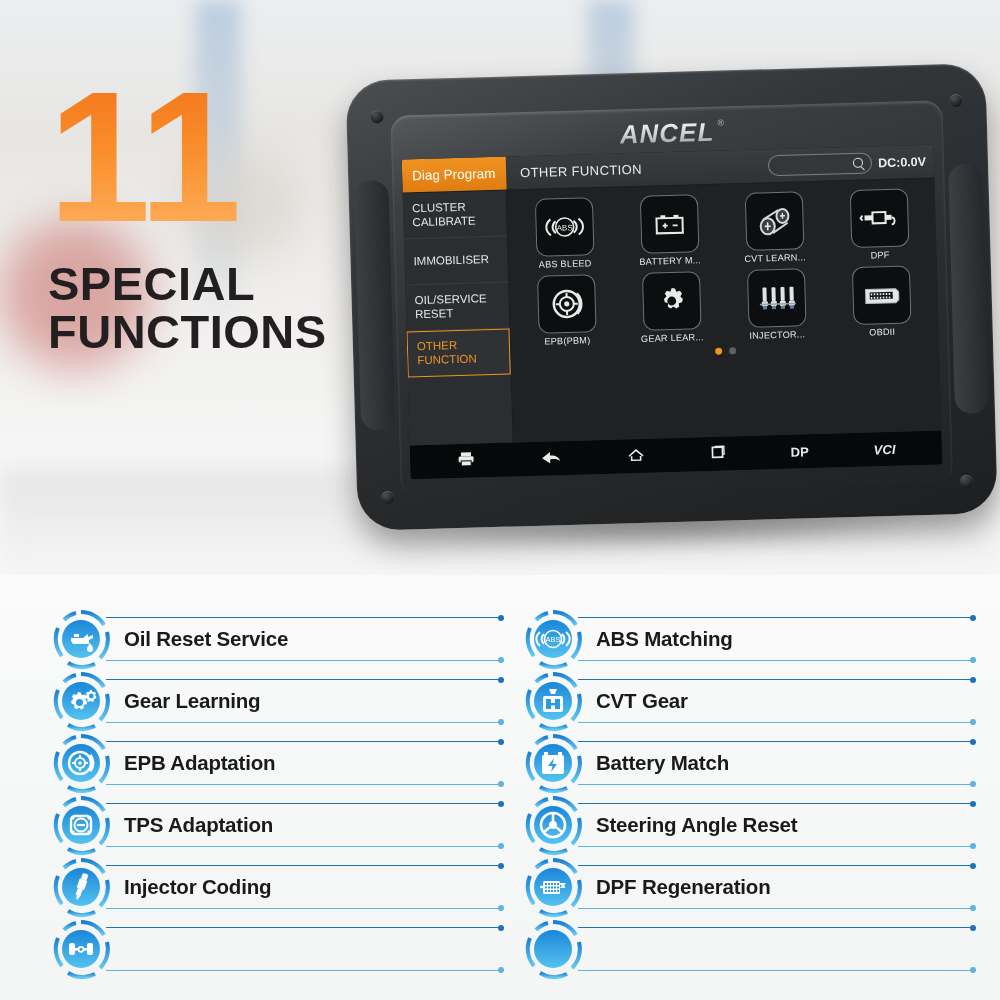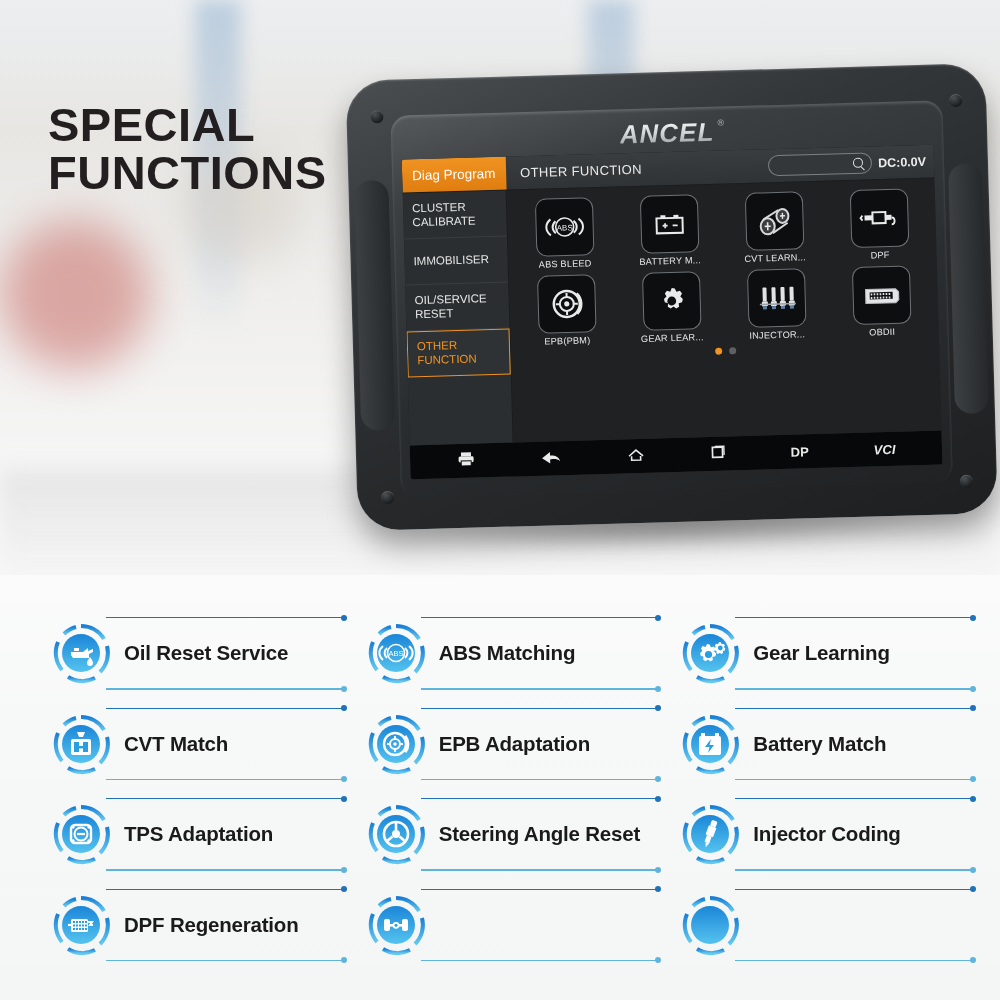--- a/index.html
+++ b/index.html
@@ -170,21 +170,21 @@
   .navbar {
     height: 34px; background: #070809; display: flex; align-items: center;
     justify-content: space-around; padding: 0 14px;
   }
   .nav-txt { color: #e9eaea; font-size: 13px; font-weight: bold; }
   .nav-txt.ital { font-style: italic; }
 
   
   .features {
     position: absolute; left: 0; top: 600px; width: 1000px; height: 380px;
-    display: grid; grid-template-columns: repeat(3, 1fr); grid-template-rows: repeat(4, 1fr);
+    display: grid; grid-template-columns: repeat(2, 1fr); grid-template-rows: repeat(4, 1fr);
     padding: 8px 6px 10px 50px; z-index: 6;
   }
   .feat { position: relative; display: flex; align-items: center; }
   .feat-icon { width: 62px; height: 62px; position: relative; flex: 0 0 62px; }
   .feat-lines { position: absolute; left: 56px; right: 22px; top: 0; bottom: 0; pointer-events: none; }
   .fline { position: absolute; left: 0; right: 0; height: 1.3px; }
   .fline.top { top: 9px; background: #1f72b8; }
   .fline.bot { bottom: 9px; background: #5fb4dd; }
   .fline::after {
     content: ""; position: absolute; right: -4px; top: -2.5px;
@@ -205,20 +205,21 @@
   <div class="bg-blur-pillar" style="left:588px; height:300px;"></div>
   <div class="bg-blur-soft" style="left:0px;top:220px;width:150px;height:150px;background:#c0504a;opacity:.45;"></div>
   <div class="bg-blur-soft" style="left:180px;top:150px;width:120px;height:110px;background:#d8d3cc;opacity:.7;"></div>
   <div class="bg-blur-soft" style="left:425px;top:170px;width:90px;height:160px;background:#6f6a66;opacity:.45;"></div>
   <div class="bg-blur-soft" style="left:838px;top:130px;width:120px;height:120px;background:#bfc6cf;opacity:.5;"></div>
   <div class="bg-floor"></div>
 </div>
 <div class="bg-bottom"></div>
 
 <div class="headline">
+  <div class="big-number">11</div>
   <div class="headline-sub">
     <div>SPECIAL</div>
     <div>FUNCTIONS</div>
   </div>
 </div>
 
 <div class="tablet-wrap">
   <div class="tablet-shadow"></div>
   <div class="tablet-body">
     <div class="grip left"></div>
@@ -538,21 +539,21 @@
           <rect x="24" y="29" width="5" height="10"></rect>
           <rect x="33" y="29" width="5" height="10"></rect>
           <rect x="28" y="33" width="6" height="2.4"></rect>
         </g>
       </svg>
     </div>
     <div class="feat-lines">
       <div class="fline top"></div>
       <div class="fline bot"></div>
     </div>
-    <div class="feat-label">CVT Match</div>
+    <div class="feat-label">CVT Gear</div>
   </div>
 
   <div class="feat">
     <div class="feat-icon">
       <svg width="62" height="62" viewBox="0 0 62 62">
         <g fill="none" stroke="url(#r1)" stroke-width="4">
           <path d="M31 4a27 27 0 0 1 23 13"></path>
             <path d="M57 24a27 27 0 0 1-7 26"></path>
           <path d="M45 56a27 27 0 0 1-27-1"></path>
             <path d="M12 48A27 27 0 0 1 8 20"></path>

